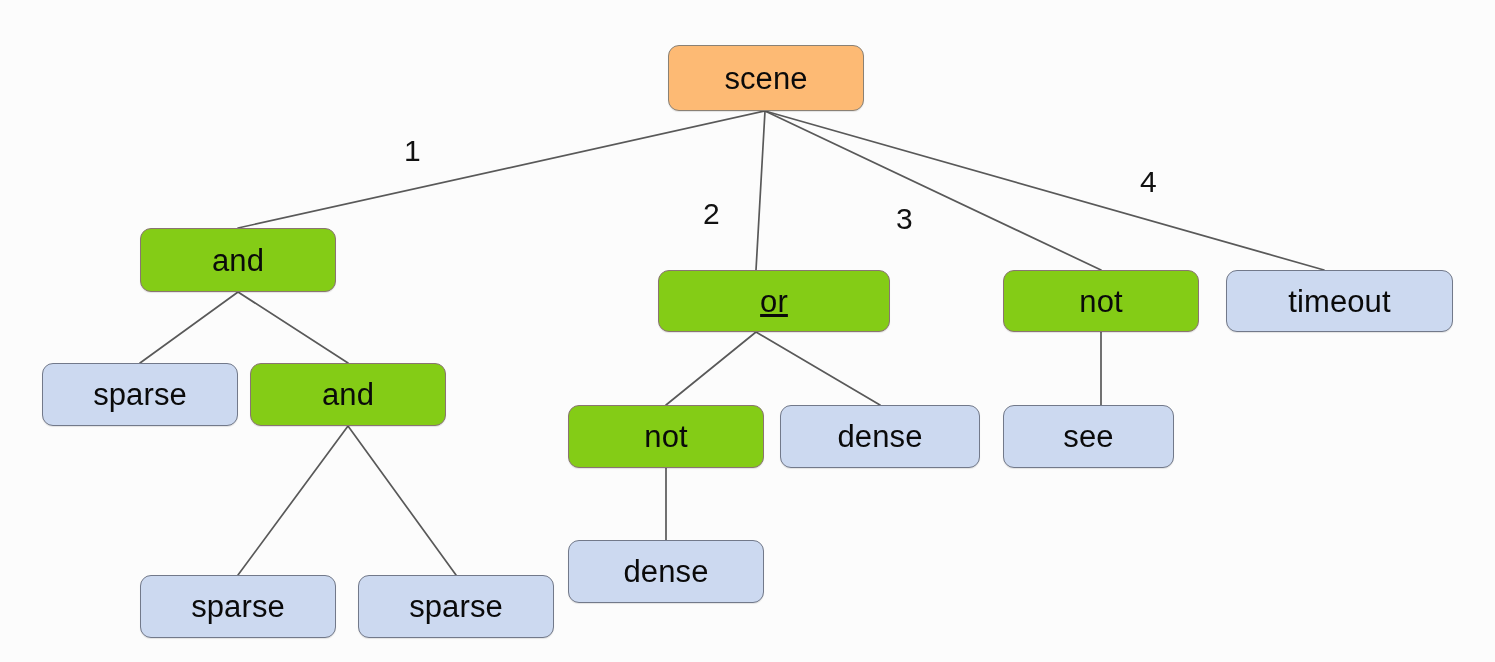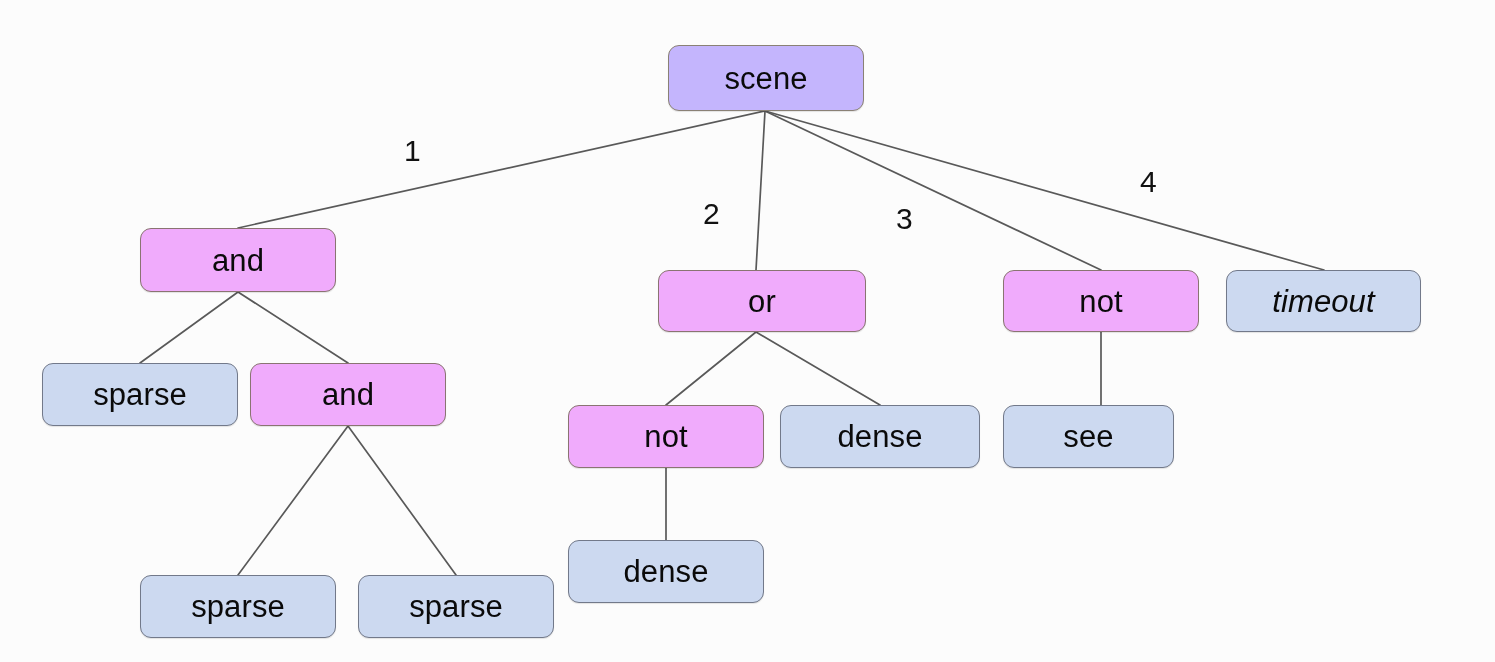--- a/index.html
+++ b/index.html
@@ -35,22 +35,22 @@
     border: 1.6px solid #666666;
     border-radius: 11px;
     color: #0a0a0a;
     font-size: 31px;
     font-family: "Liberation Sans", sans-serif;
     line-height: 1;
     letter-spacing: 0.1px;
     white-space: nowrap;
     box-shadow: 0 1px 1px rgba(0,0,0,0.10);
   }
-  .node.root     { background: #c4b5fd; border-color: #8a8175; }
-  .node.operator { background: #f0abfc; border-color: #8a7472; }
+  .node.root     { background: #fdba74; border-color: #8a8175; }
+  .node.operator { background: #84cc16; border-color: #8a7472; }
   .node.leaf     { background: #ccd9f0; border-color: #72798a; }
 
   .edge-label {
     position: absolute;
     font-family: "Liberation Sans", sans-serif;
     font-size: 30px;
     color: #111111;
     line-height: 1;
     white-space: nowrap;
   }
@@ -75,27 +75,27 @@
       <line x1="1101" y1="332" x2="1101" y2="405" stroke="#595959" stroke-width="1.7" stroke-linecap="round"></line>
     </svg>
 
   <div id="node-layer">
       <div class="node root" style="left: 668px; top: 45px; width: 196px; height: 66px;">
         <span>scene</span>
       </div>
       <div class="node operator" style="left: 140px; top: 228px; width: 196px; height: 64px;">
         <span>and</span>
       </div>
-      <div class="node operator" style="left: 658px; top: 270px; width: 208px; height: 62px;">
+      <div class="node operator" style="left: 658px; top: 270px; width: 232px; height: 62px; text-decoration: underline;">
         <span>or</span>
       </div>
       <div class="node operator" style="left: 1003px; top: 270px; width: 196px; height: 62px;">
         <span>not</span>
       </div>
-      <div class="node leaf" style="left: 1226px; top: 270px; width: 195px; height: 62px; font-style: italic;">
+      <div class="node leaf" style="left: 1226px; top: 270px; width: 227px; height: 62px;">
         <span>timeout</span>
       </div>
       <div class="node leaf" style="left: 42px; top: 363px; width: 196px; height: 63px;">
         <span>sparse</span>
       </div>
       <div class="node operator" style="left: 250px; top: 363px; width: 196px; height: 63px;">
         <span>and</span>
       </div>
       <div class="node operator" style="left: 568px; top: 405px; width: 196px; height: 63px;">
         <span>not</span>

